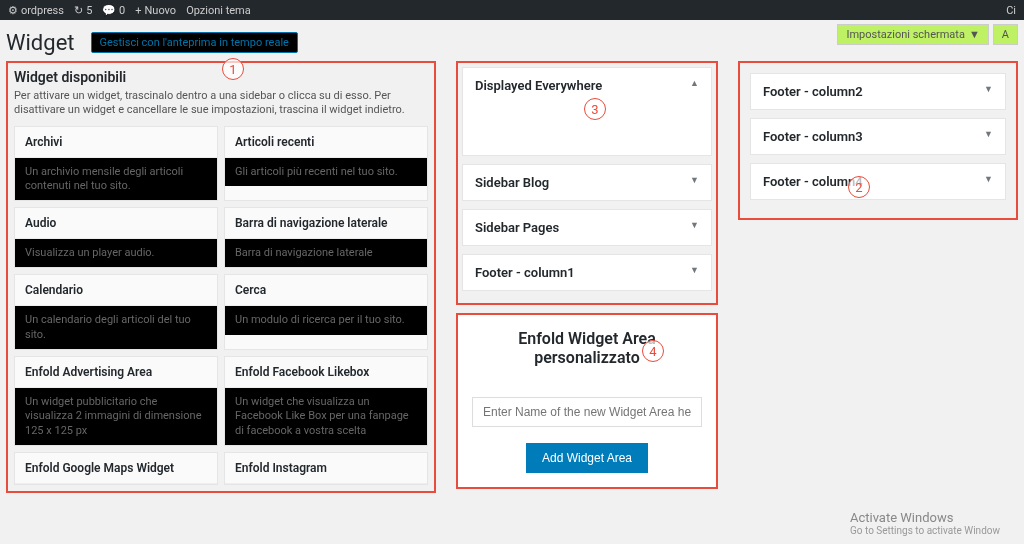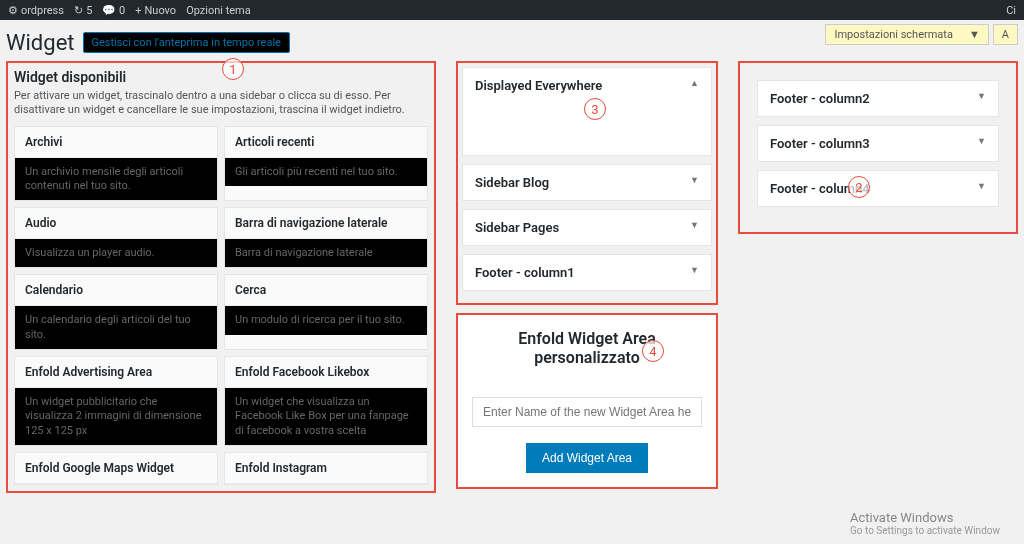--- a/index.html
+++ b/index.html
@@ -1,22 +1,22 @@
 <!DOCTYPE html>
 <html><head>
 <meta charset="utf-8">
 <style>
   * { box-sizing: border-box; margin: 0; padding: 0; }
   body { font-family: -apple-system, BlinkMacSystemFont, "Segoe UI", Roboto, sans-serif; font-size: 13px; color: #23282d; background: #f1f1f1; width: 1024px; height: 544px; overflow: hidden; position: relative; }
   .admin-bar { background: #23282d; color: #ccc; height: 20px; display: flex; align-items: center; justify-content: space-between; padding: 0 8px; font-size: 11px; }
   .admin-left { display: flex; gap: 10px; align-items: center; }
   .admin-left span { display: flex; align-items: center; gap: 3px; }
   .top-actions { position: absolute; top: 24px; right: 6px; display: flex; gap: 4px; }
-  .top-btn { background: #fef9c3; border: 1px solid #ccc; padding: 3px 8px; font-size: 11px; color: #555; display: flex; align-items: center; gap: 16px; }
-  .heading-row { display: flex; align-items: center; gap: 8px; padding: 10px 6px 6px 6px; }
+  .top-btn { background: #bef264; border: 1px solid #ccc; padding: 3px 8px; font-size: 11px; color: #555; display: flex; align-items: center; gap: 4px; }
+  .heading-row { display: flex; align-items: center; gap: 16px; padding: 10px 6px 6px 6px; }
   .page-title { font-size: 22px; font-weight: 400; color: #23282d; }
   .preview-link { border: 1px solid #0073aa; color: #0073aa; background: #000000; padding: 3px 8px; font-size: 11px; border-radius: 2px; }
   .columns { display: flex; gap: 20px; padding: 0 6px; }
   .col-left { width: 430px; }
   .col-right { flex: 1; display: flex; gap: 20px; }
   .col-mid { flex: 1; }
   .col-far { width: 280px; }
   .red-box { border: 2px solid #e74c3c; padding: 6px; position: relative; }
   .avail-head { font-weight: 600; font-size: 14px; margin-bottom: 4px; }
   .avail-desc { font-size: 11px; color: #555; margin-bottom: 8px; line-height: 1.3; }
@@ -33,21 +33,21 @@
   .custom-input { width: 100%; border: 1px solid #ddd; padding: 7px 10px; font-size: 12px; color: #999; margin-bottom: 16px; text-align: left; }
   .add-btn { background: #007cba; color: #fff; border: none; padding: 8px 16px; font-size: 12px; cursor: pointer; }
   .circ { position: absolute; width: 22px; height: 22px; border: 1.5px solid #e74c3c; border-radius: 50%; color: #e74c3c; font-size: 13px; display: flex; align-items: center; justify-content: center; background: rgba(255,255,255,0.7); font-weight: 400; }
   .c1 { top: 58px; left: 222px; }
   .c2 { top: 176px; right: 154px; }
   .c3 { top: 98px; left: 584px; }
   .c4 { top: 340px; left: 642px; }
   .watermark { position: absolute; bottom: 8px; right: 24px; color: #888; font-size: 13px; text-align: left; }
   .watermark .sm { font-size: 10px; color: #999; }
   .red-mid { border: 2px solid #e74c3c; padding: 4px; margin-bottom: 6px; }
-  .red-far { border: 2px solid #e74c3c; padding: 17px; }
+  .red-far { border: 2px solid #e74c3c; padding: 10px; }
 </style>
 </head>
 <body>
 
 <div class="admin-bar">
   <div class="admin-left">
     <span>⚙ <span>ordpress</span></span>
     <span>↻ <span>5</span></span>
     <span>💬 <span>0</span></span>
     <span>+ <span>Nuovo</span></span>

